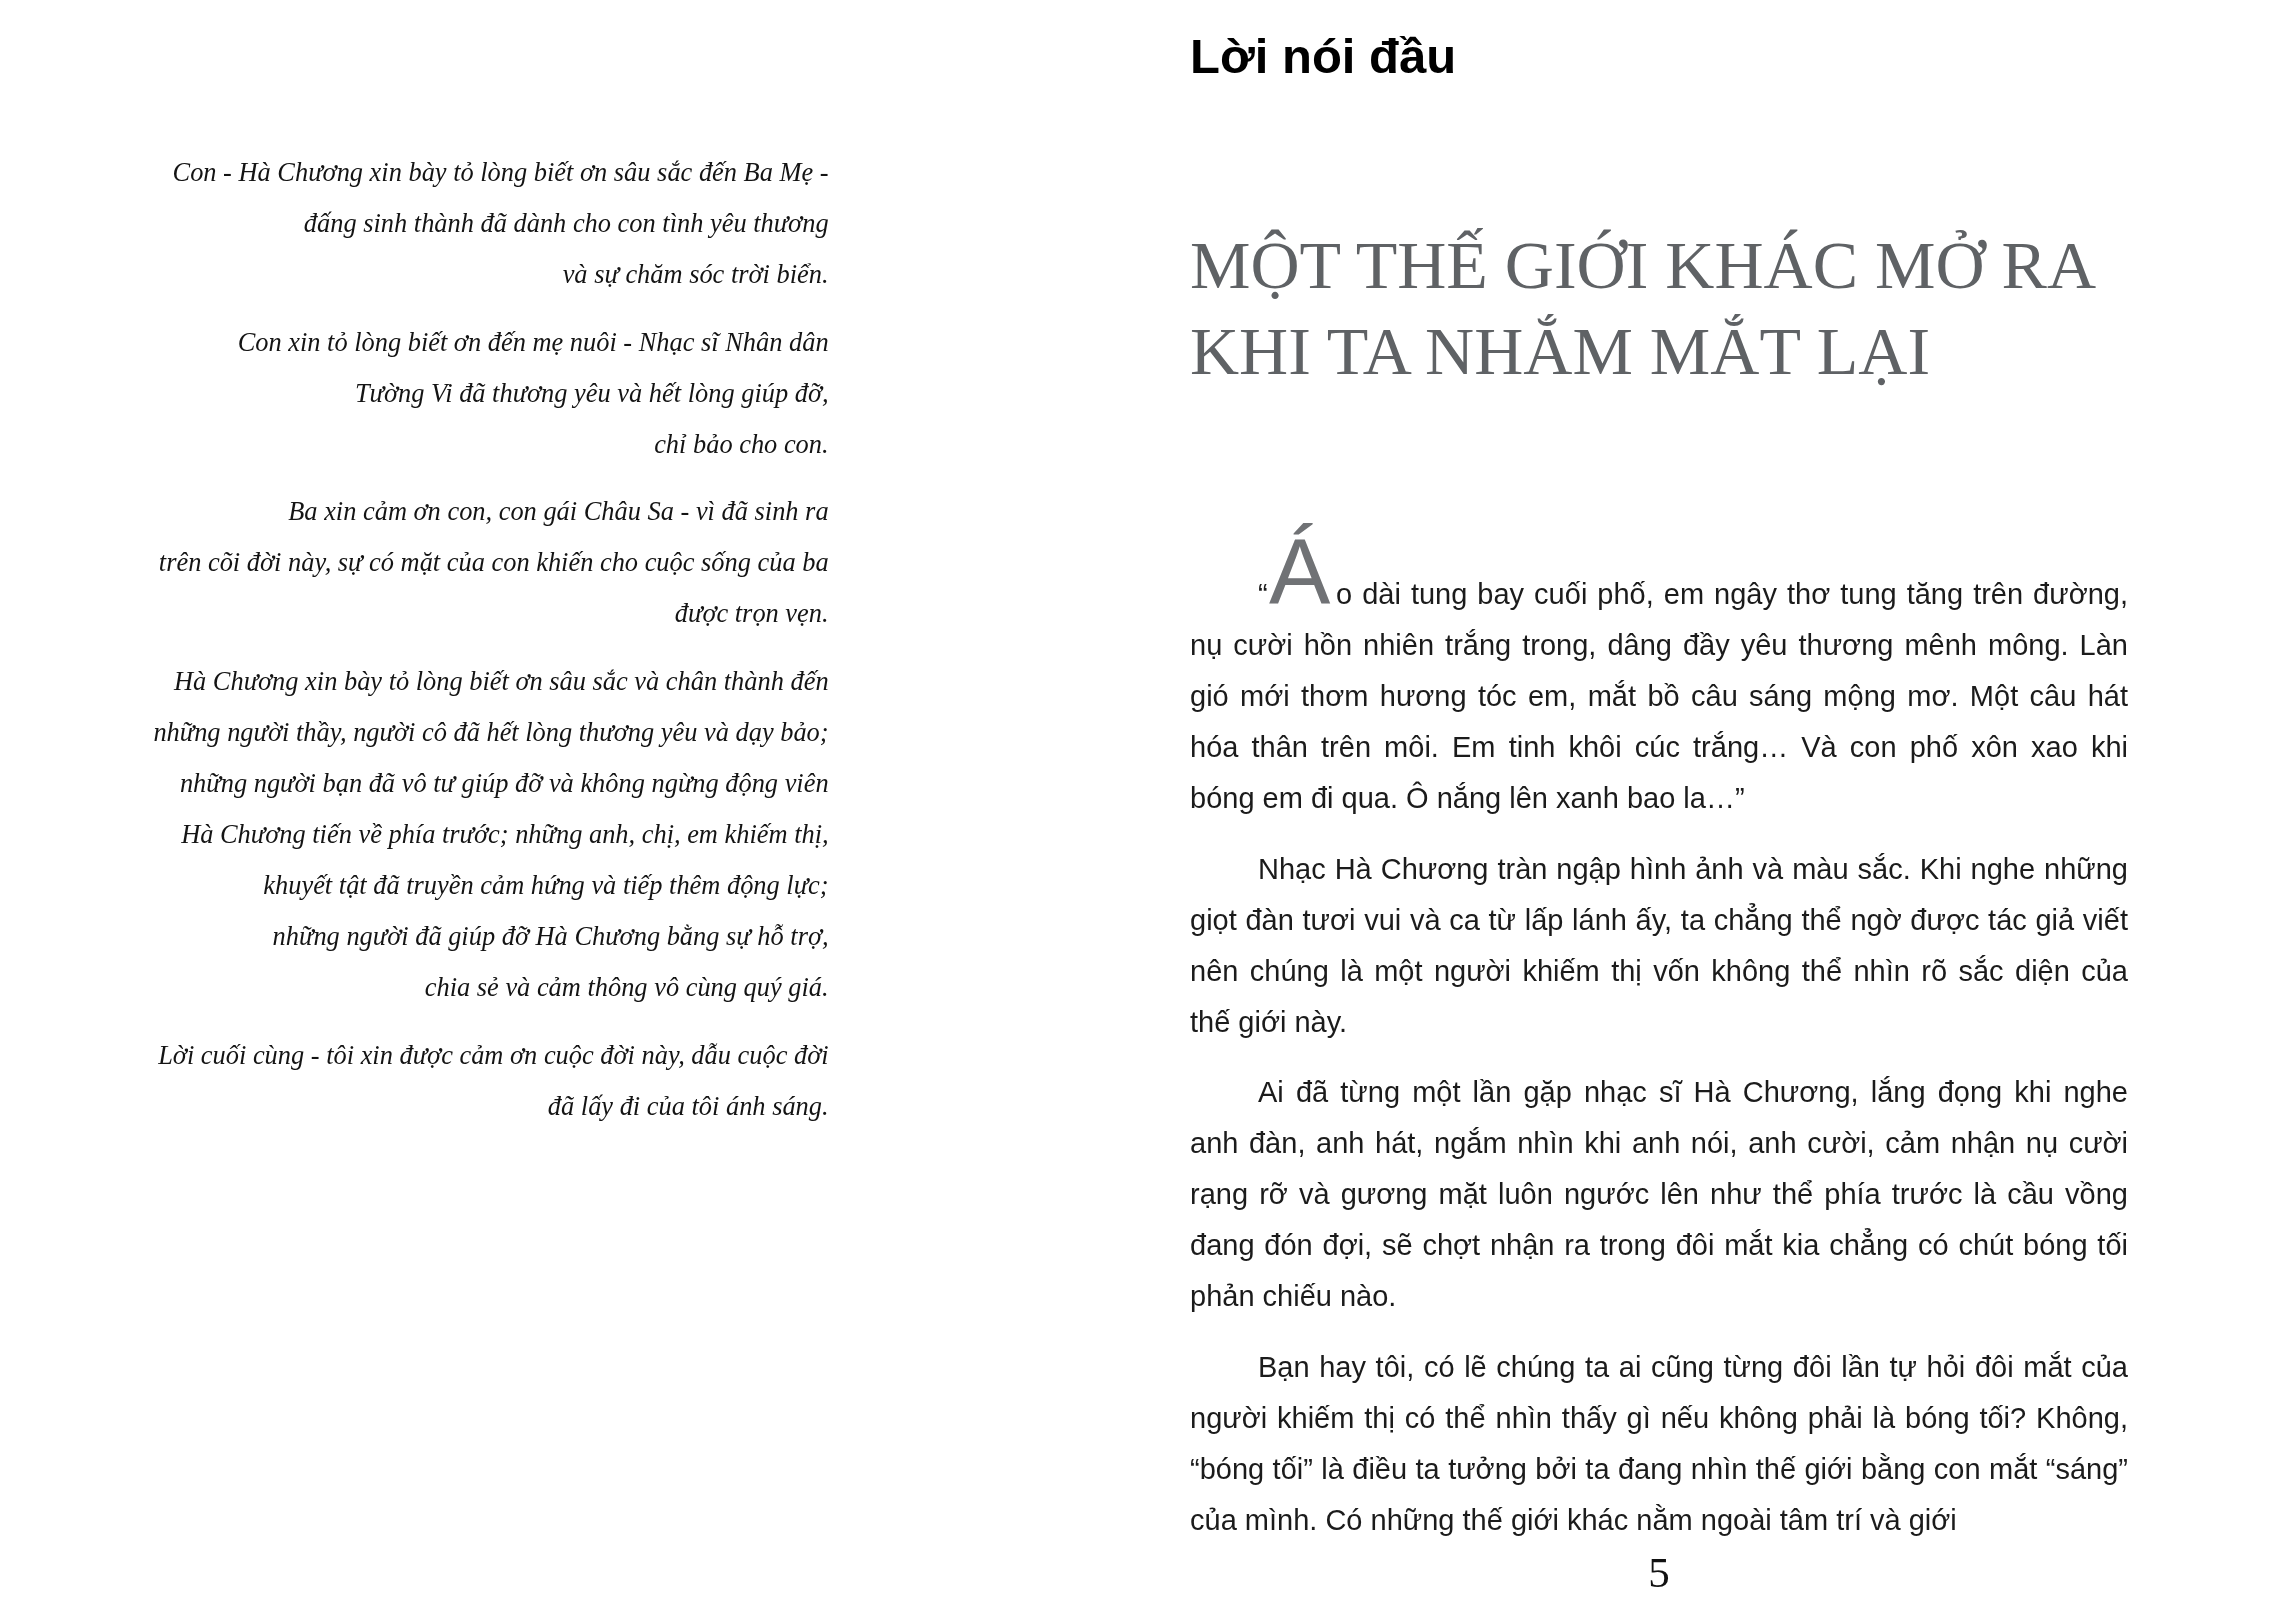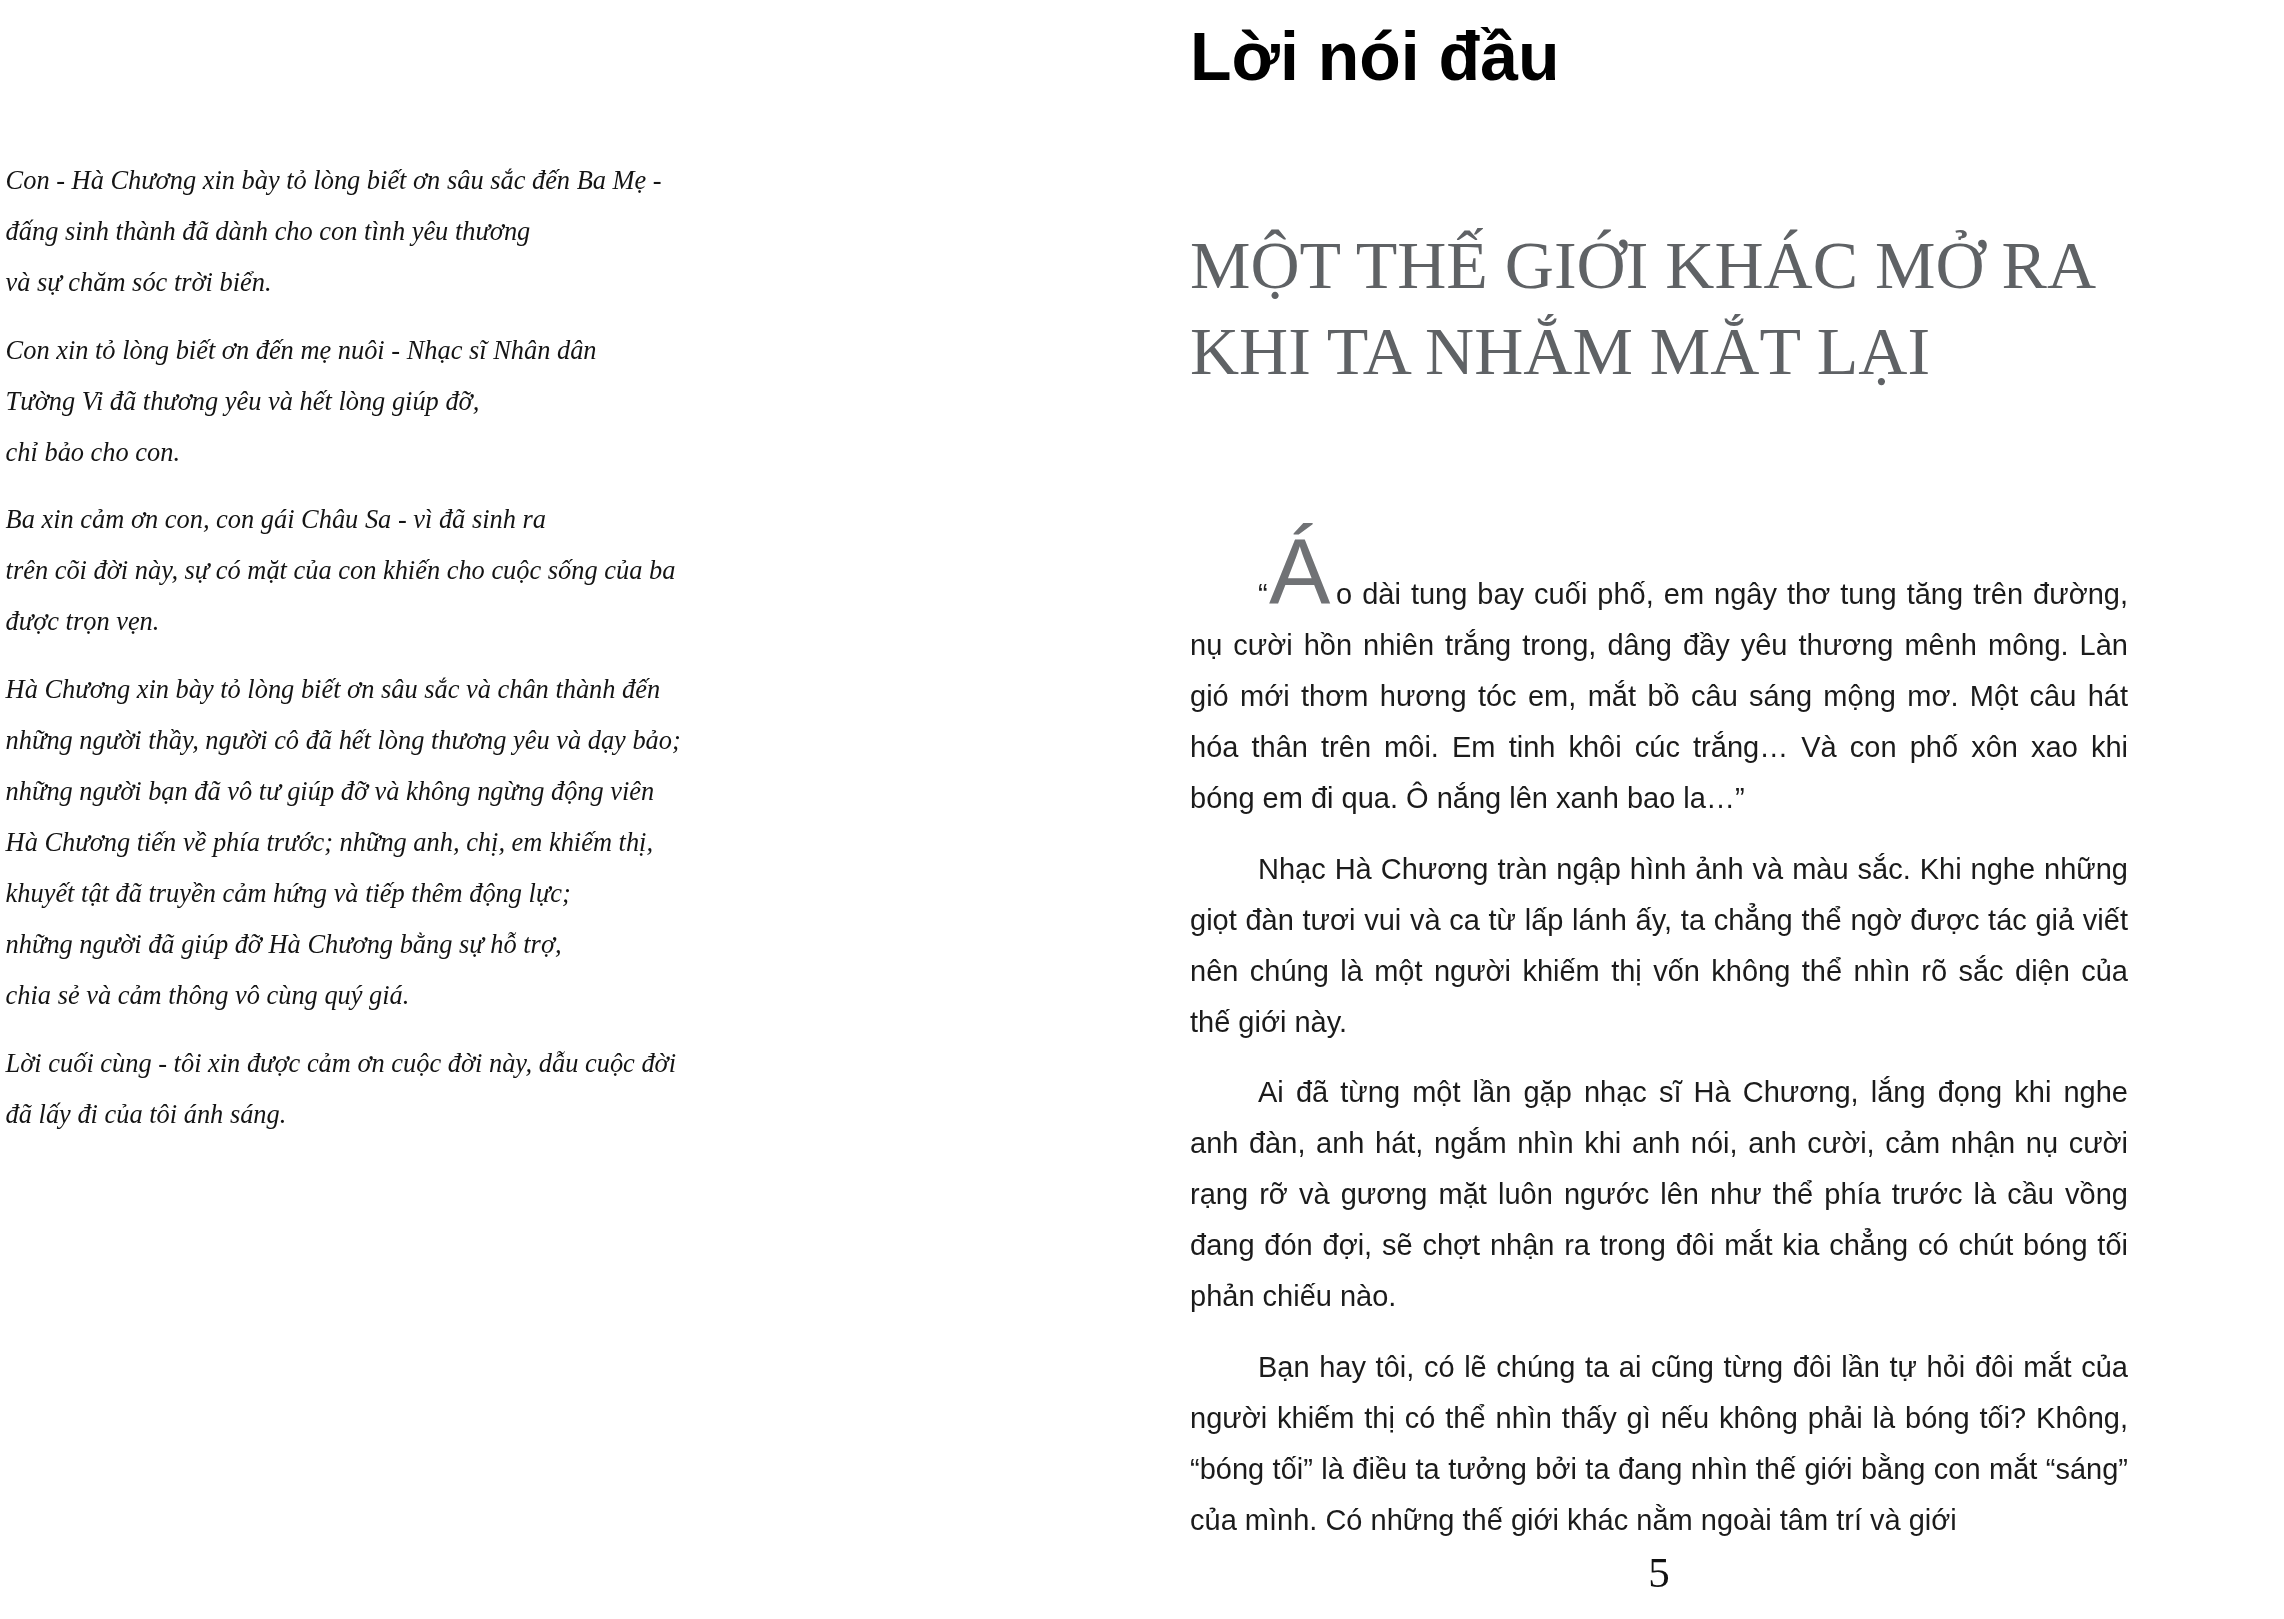--- a/index.html
+++ b/index.html
@@ -11,35 +11,35 @@
   body{
     position:relative;
     width:2284px;height:1620px;
     overflow:hidden;
     font-family:"Liberation Sans",sans-serif;
   }
   .spread{position:absolute;inset:0;background:#ffffff;}
 
   
   .left-page{
-    position:absolute;left:5.6px;top:155px;width:823px;
-    text-align:left;
+    position:absolute;left:5.6px;top:147px;width:823px;
+    text-align:right;
     font-family:"Liberation Serif",serif;
     font-style:italic;
     font-size:26.4px;line-height:51px;
     color:#141414;
   }
   .left-page p{margin:0 0 16.7px 0;white-space:pre-line;}
 
   
   .right-page{position:absolute;left:1190px;top:29px;width:938px;}
   .chapter-header{
     margin:0;
     font-family:"Liberation Sans",sans-serif;
-    font-weight:700;font-size:68px;line-height:54px;
+    font-weight:700;font-size:49px;line-height:54px;
     color:#000000;letter-spacing:0;
   }
   .chapter-title{
     margin:139px 0 0 0;
     text-align:left;
     font-family:"Liberation Serif",serif;
     font-weight:400;
     font-size:68px;line-height:86px;
     color:var(--title_gray);
     white-space:pre-line;

